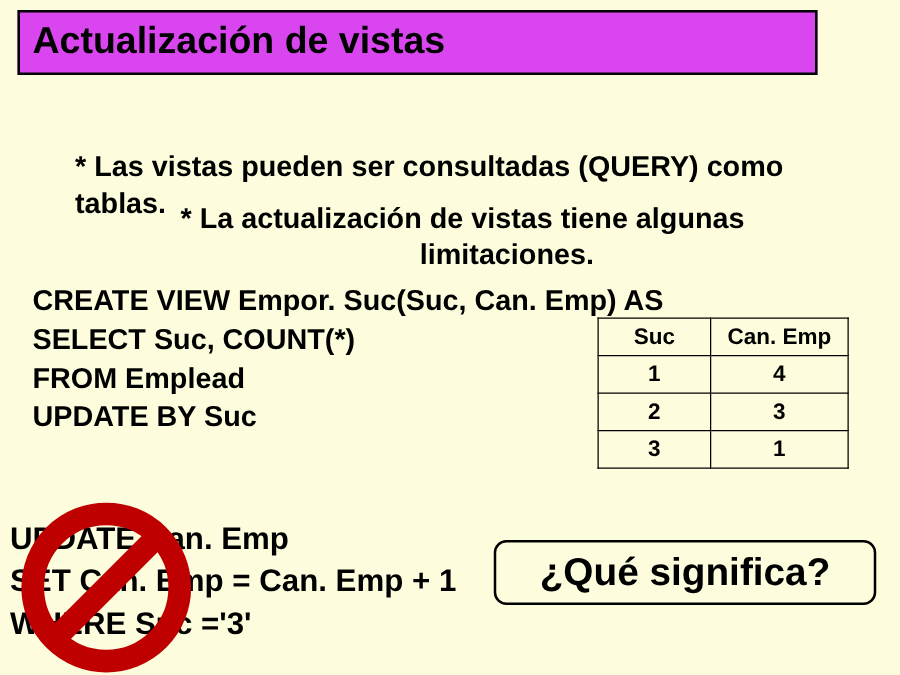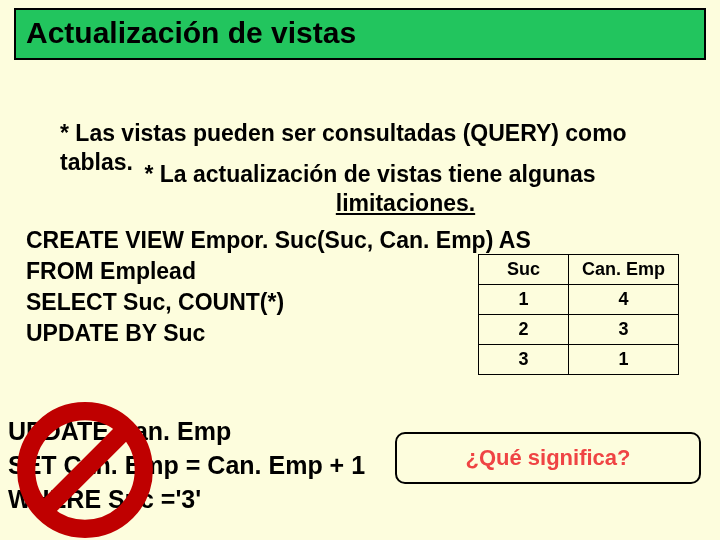--- a/index.html
+++ b/index.html
@@ -9,26 +9,26 @@
     height: 540px;
     background: #fdfddd;
     font-family: Arial, Helvetica, sans-serif;
     position: relative;
     overflow: hidden;
   }
   .title-box {
     position: absolute;
     left: 14px;
     top: 8px;
-    width: 692px;
+    width: 640px;
     border: 2px solid #000;
     padding: 6px 10px 8px 10px;
     font-size: 30px;
     font-weight: bold;
-    background: #22c55e;
+    background: #d946ef;
   }
   .bullet1 {
     position: absolute;
     left: 60px;
     top: 78px;
     width: 640px;
     font-size: 23px;
     font-weight: bold;
     line-height: 1.25;
     margin-top: 41px;
@@ -39,21 +39,20 @@
     top: 160px;
     width: 640px;
     font-size: 23px;
     font-weight: bold;
     text-align: center;
     line-height: 1.25;
   }
   .bullet2-sub {
     display: block;
     margin-left: 71px;
-    text-decoration: underline;
   }
   .codeblock {
     position: absolute;
     left: 26px;
     top: 225px;
     font-size: 23px;
     font-weight: bold;
     line-height: 1.35;
     white-space: nowrap;
   }
@@ -86,23 +85,23 @@
     left: 395px;
     top: 432px;
     width: 306px;
     height: 52px;
     background: #fdfddd;
     border: 2px solid #000;
     border-radius: 10px;
     display: flex;
     align-items: center;
     justify-content: center;
-    font-size: 22px;
+    font-size: 31px;
     font-weight: bold;
-    color: #ef4444;
+    color: #000000;
   }
   .prohibit {
     position: absolute;
     left: 10px;
     top: 400px;
     width: 150px;
     height: 140px;
   }
   .prohibit svg { width: 100%; height: 100%; }
 </style>
@@ -117,22 +116,22 @@
   <span>* Las vistas pueden ser consultadas (QUERY) como tablas.</span>
 </div>
 
 <div class="bullet2">
   <span>* La actualización de vistas tiene algunas</span>
   <span class="bullet2-sub">limitaciones.</span>
 </div>
 
 <div class="codeblock">
   <div>CREATE VIEW Empor. Suc(Suc, Can. Emp)  AS</div>
+  <div>SELECT  Suc, COUNT(*)</div>
   <div>FROM Emplead</div>
-  <div>SELECT  Suc, COUNT(*)</div>
   <div>UPDATE BY Suc</div>
 </div>
 
 <table class="data">
   <tbody>
       <tr>
     <th>Suc</th>
     <th>Can. Emp</th>
   </tr>
   <tr>

